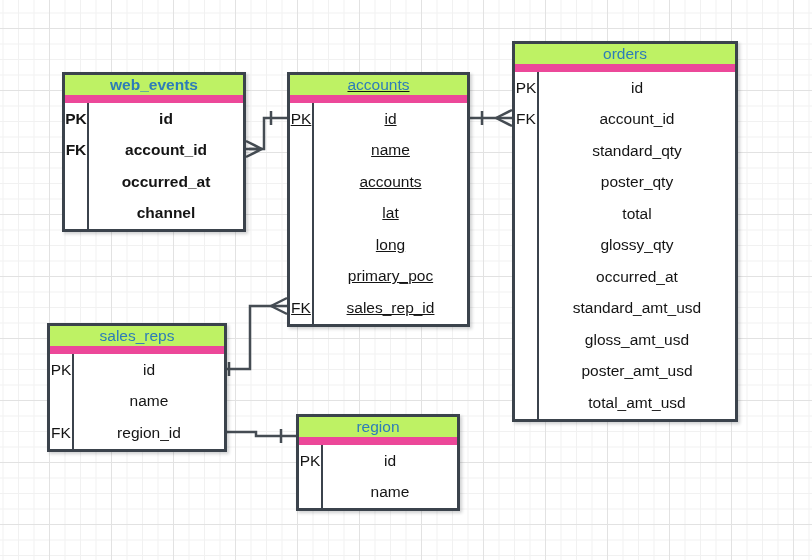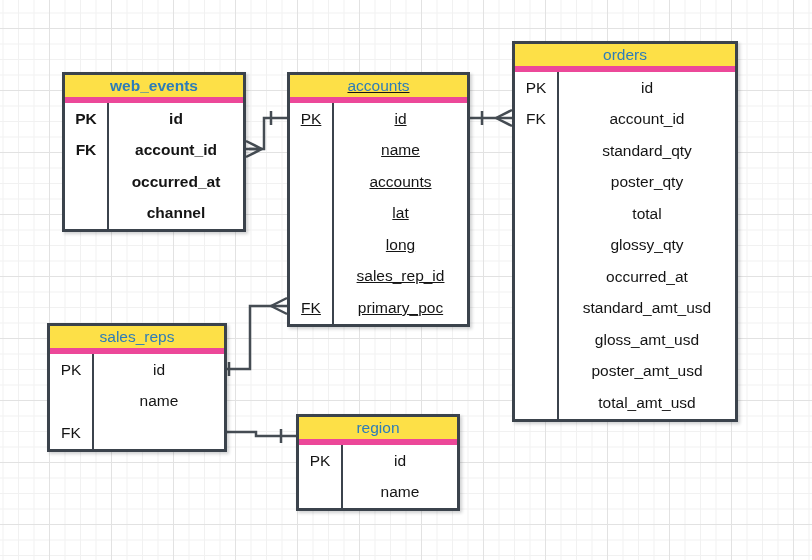--- a/index.html
+++ b/index.html
@@ -44,32 +44,32 @@
     box-shadow: 2px 2px 3px rgba(40, 45, 50, 0.22);
     font-size: 15.5px;
     color: #141414;
   }
   .erd-header {
     box-sizing: border-box;
     height: 28px;
     display: flex;
     align-items: center;
     justify-content: center;
-    background: #fde047;
+    background: #bef264;
     color: #2d7cb9;
-    border-bottom: 6px solid #ec4899;
+    border-bottom: 8px solid #ec4899;
     white-space: nowrap;
   }
   .erd-body {
     display: flex;
     align-items: stretch;
   }
   .erd-keycol {
     box-sizing: border-box;
-    width: 44px;
+    width: 24px;
     border-right: 2px solid #3b434c;
     display: flex;
     flex-direction: column;
   }
   .erd-fieldcol {
     flex: 1;
     display: flex;
     flex-direction: column;
   }
   .erd-cell {
@@ -140,22 +140,22 @@
           <div class="erd-cell"></div>
           <div class="erd-cell"></div>
           <div class="erd-cell">FK</div>
         </div>
         <div class="erd-fieldcol">
           <div class="erd-cell">id</div>
           <div class="erd-cell">name</div>
           <div class="erd-cell">accounts</div>
           <div class="erd-cell">lat</div>
           <div class="erd-cell">long</div>
+          <div class="erd-cell">primary_poc</div>
           <div class="erd-cell">sales_rep_id</div>
-          <div class="erd-cell">primary_poc</div>
         </div>
       </div>
     </div>
     <div class="erd-table" style="left: 512px; top: 41px; width: 226px;">
       <div class="erd-header">orders</div>
       <div class="erd-body">
         <div class="erd-keycol">
           <div class="erd-cell">PK</div>
           <div class="erd-cell">FK</div>
           <div class="erd-cell"></div>
@@ -187,20 +187,21 @@
       <div class="erd-header">sales_reps</div>
       <div class="erd-body">
         <div class="erd-keycol">
           <div class="erd-cell">PK</div>
           <div class="erd-cell"></div>
           <div class="erd-cell">FK</div>
         </div>
         <div class="erd-fieldcol">
           <div class="erd-cell">id</div>
           <div class="erd-cell">name</div>
+          <div class="erd-cell">region_id</div>
         </div>
       </div>
     </div>
     <div class="erd-table" style="left: 296px; top: 390px; width: 164px; margin-top: 24px;">
       <div class="erd-header">region</div>
       <div class="erd-body">
         <div class="erd-keycol">
           <div class="erd-cell">PK</div>
           <div class="erd-cell"></div>
         </div>

